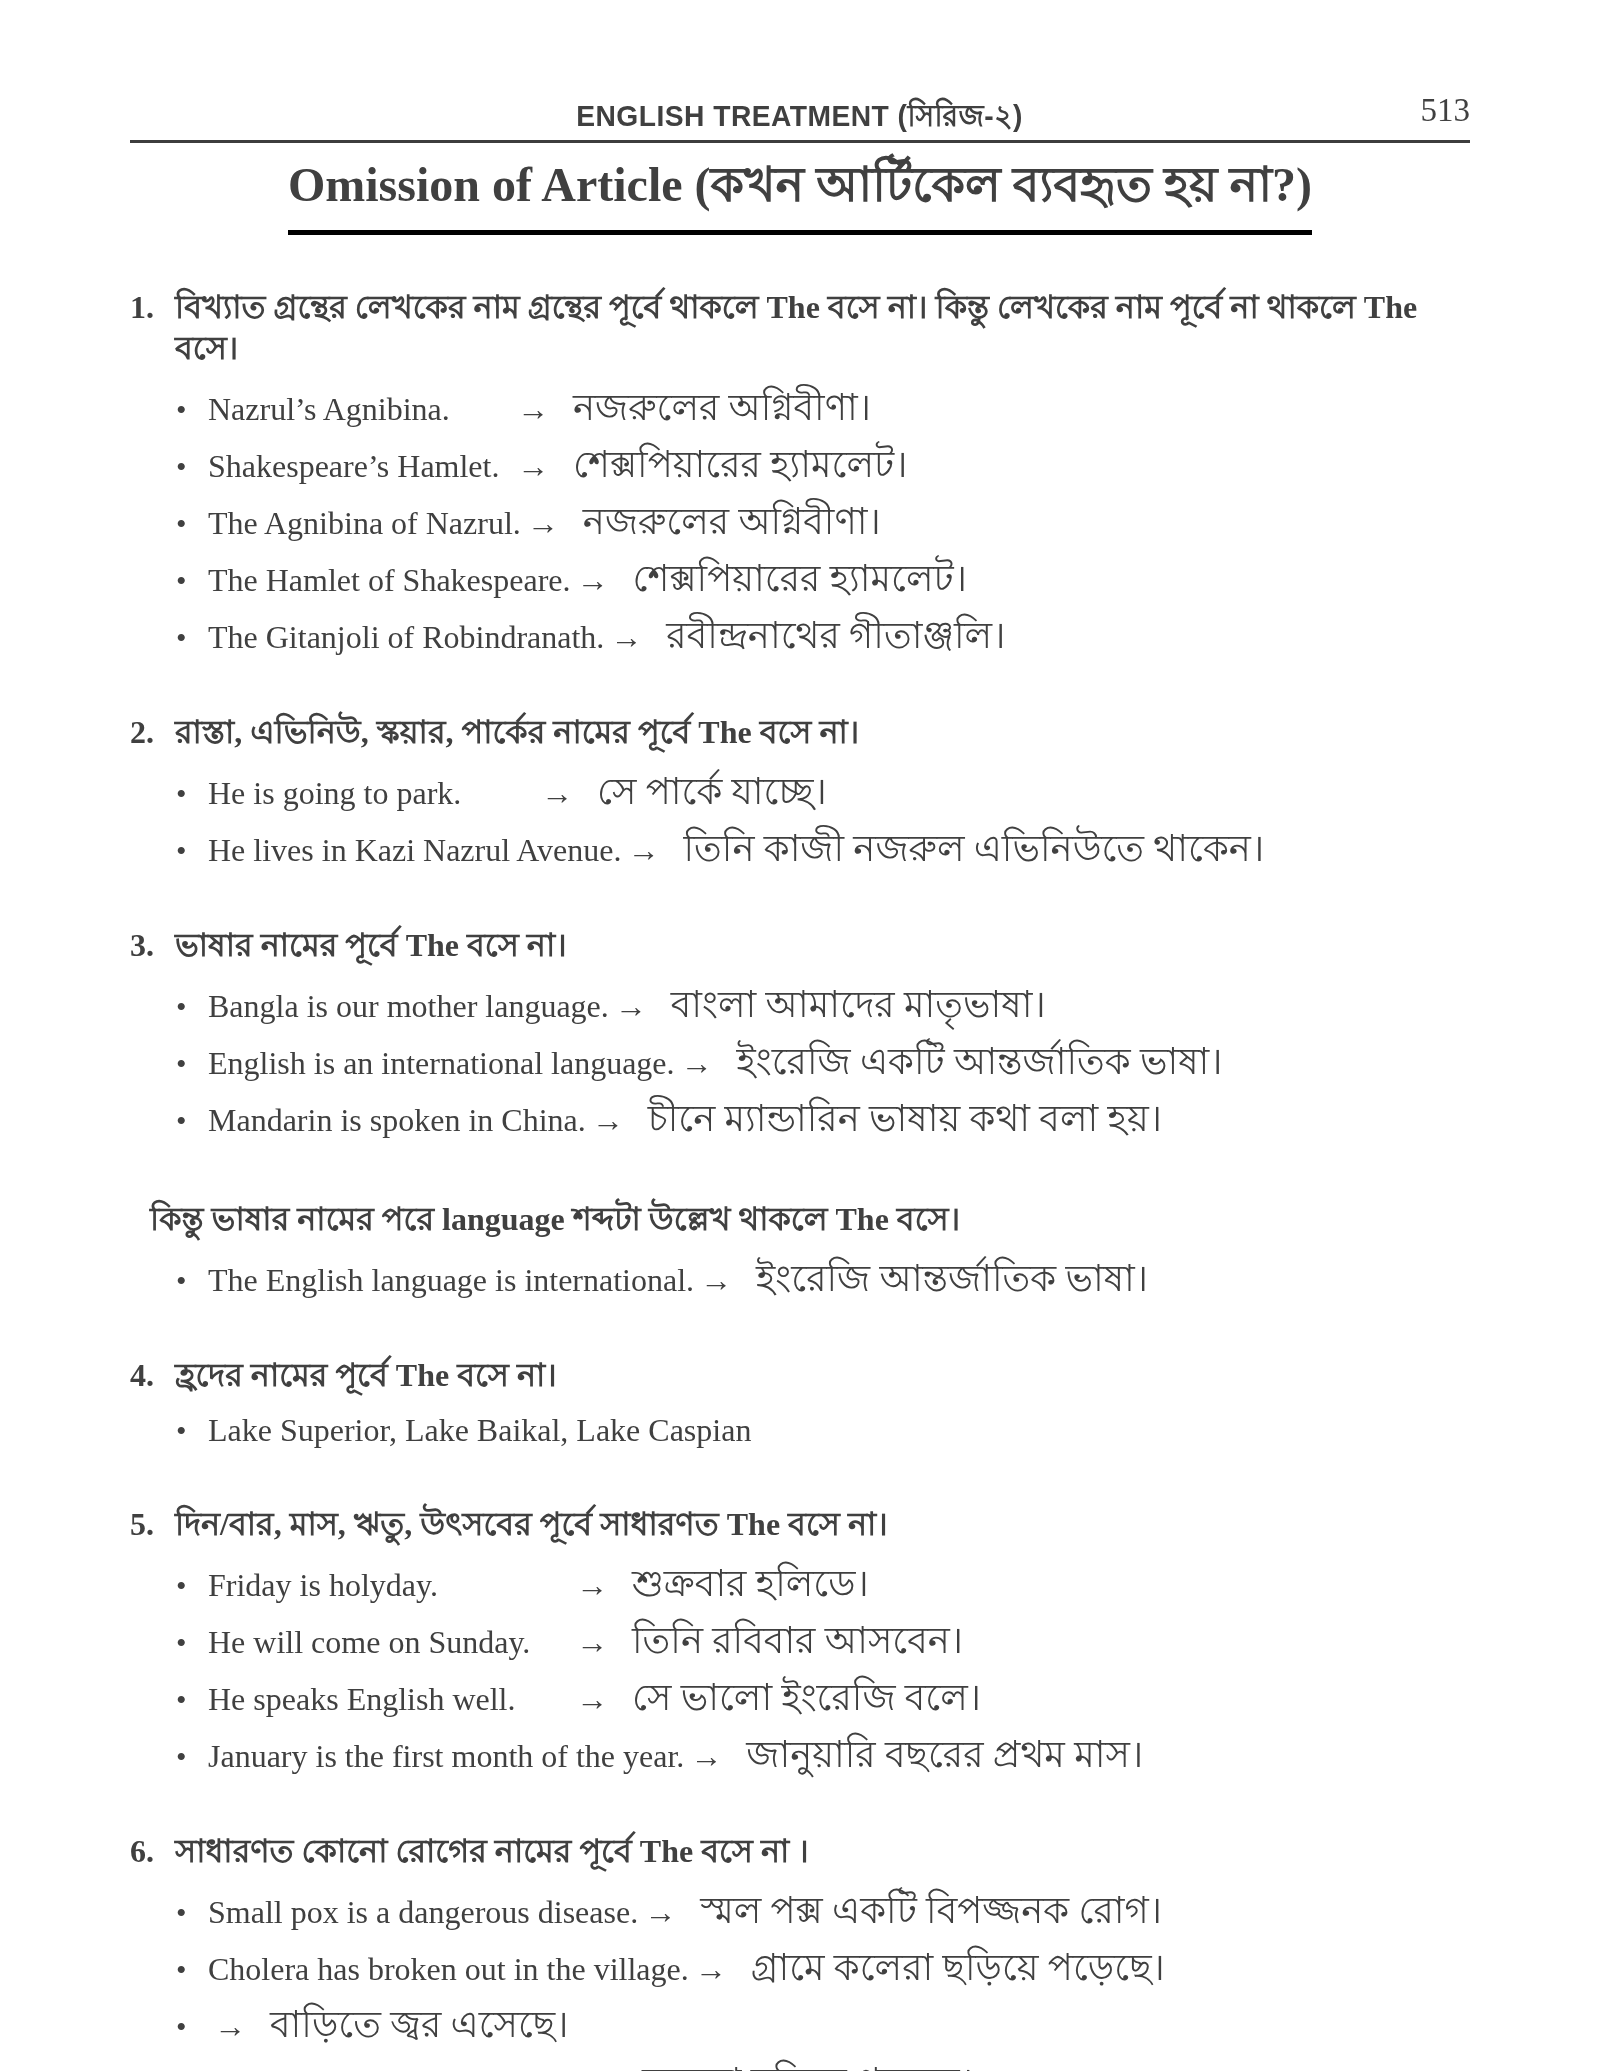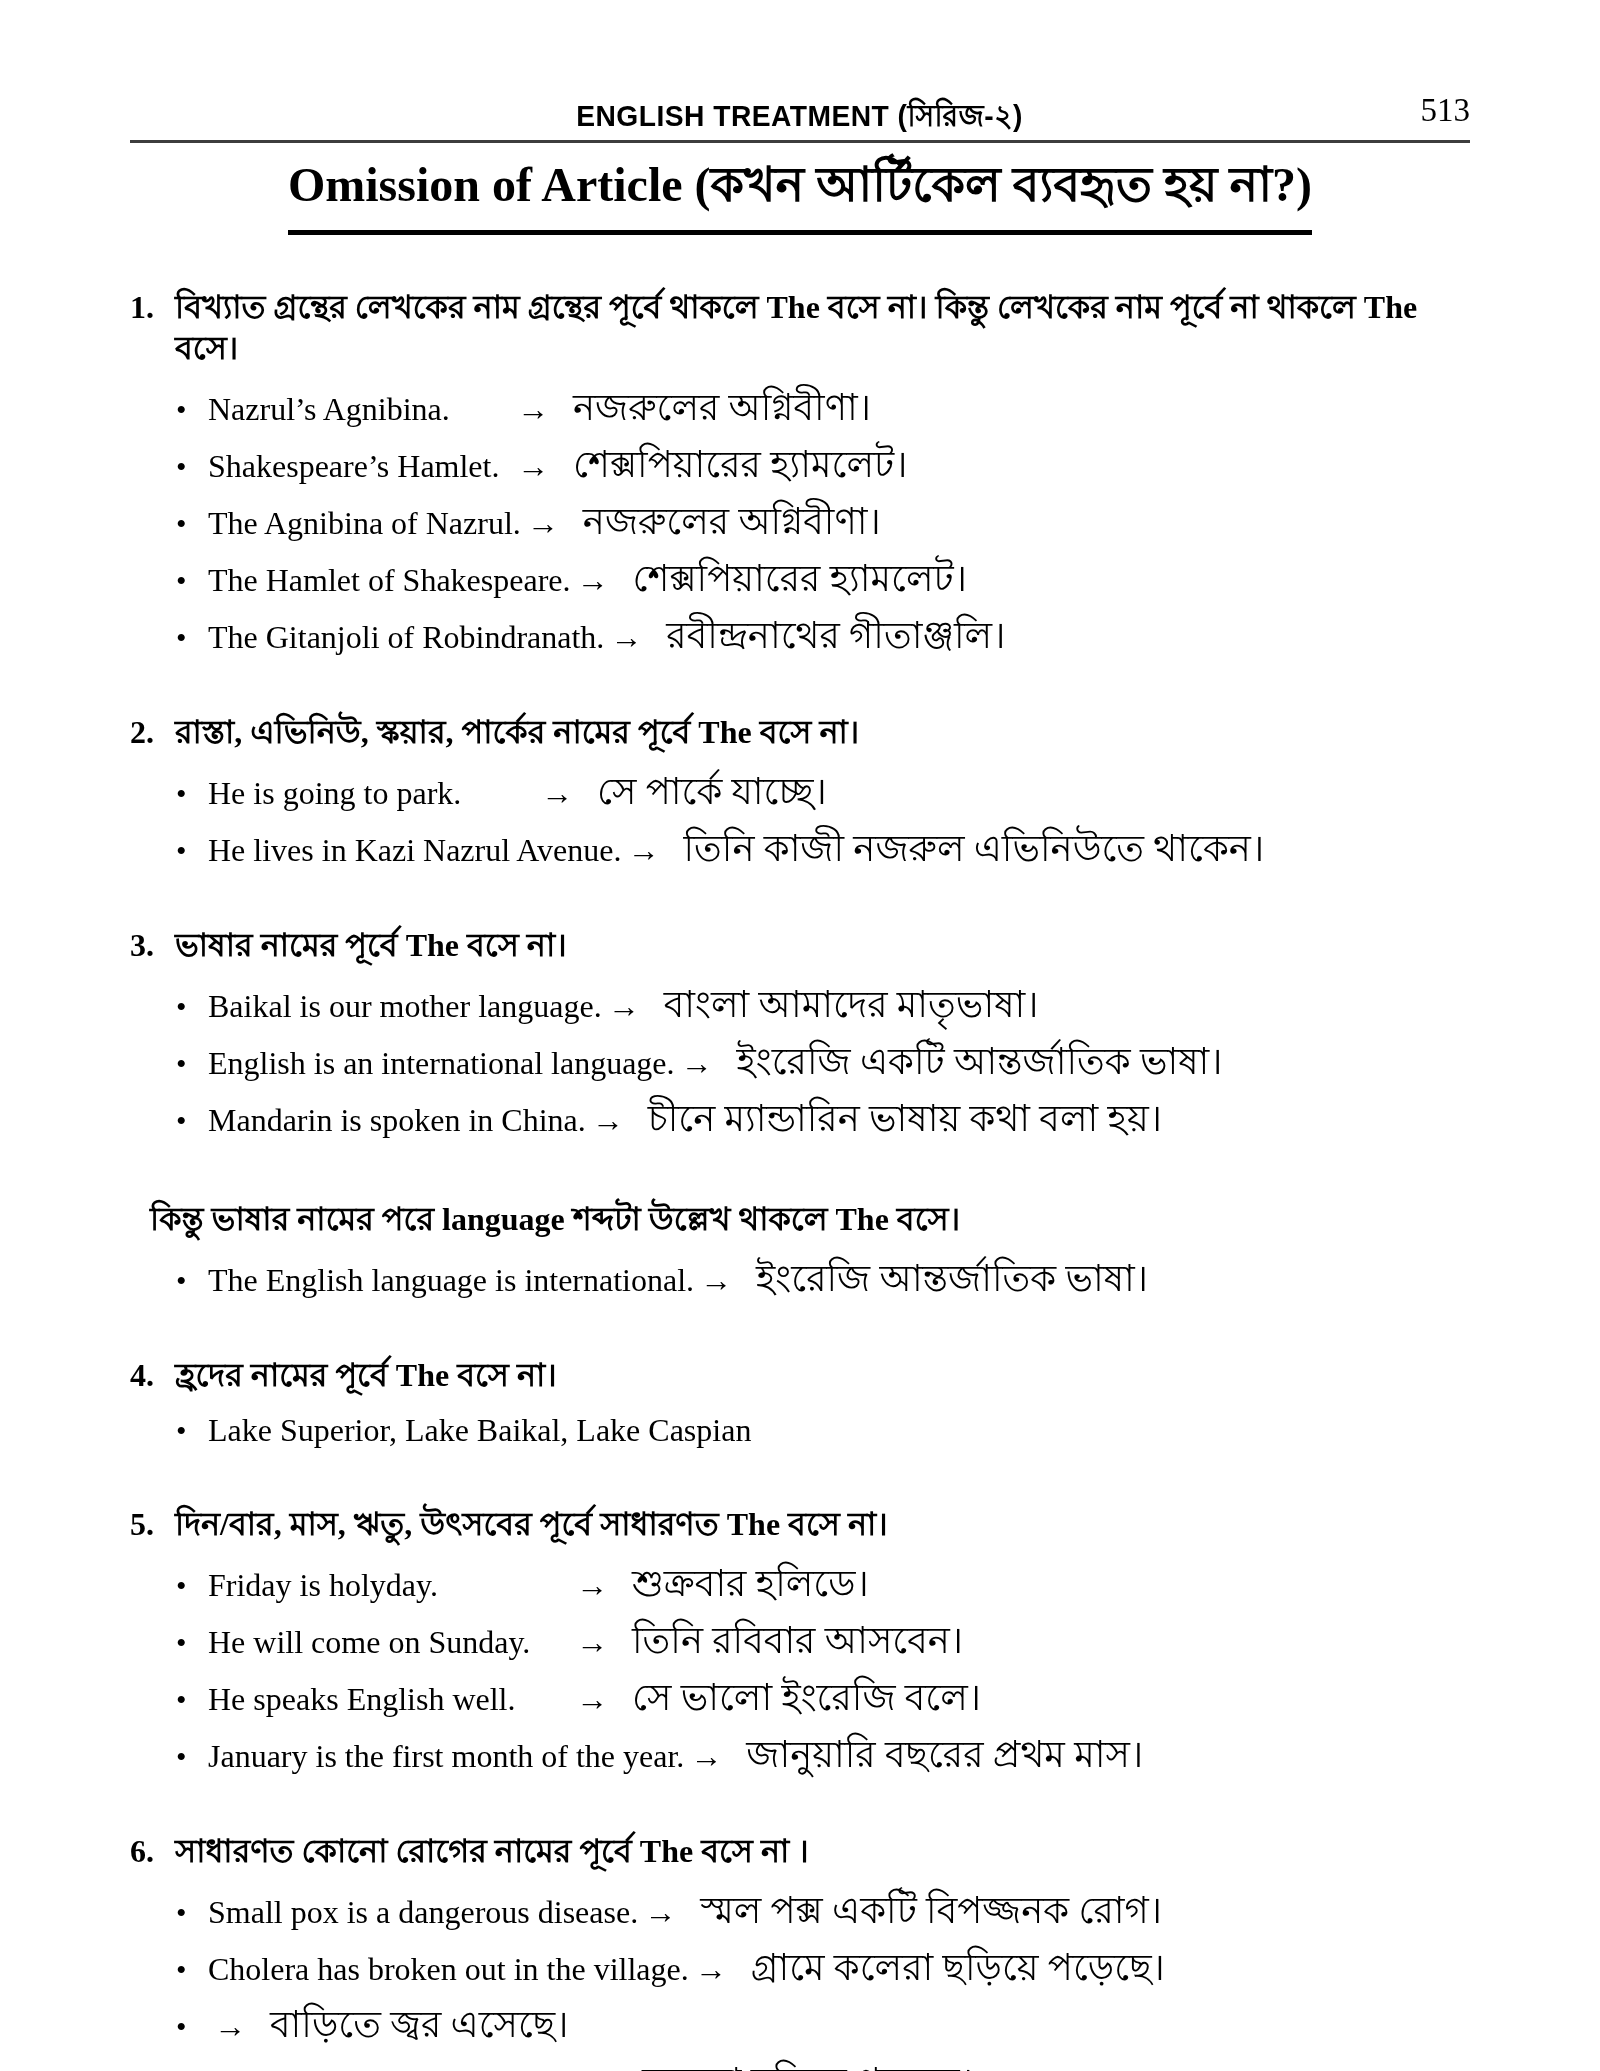--- a/index.html
+++ b/index.html
@@ -2,21 +2,21 @@
 <html lang="en"><head>
 <meta charset="utf-8">
 <style>
   html, body { margin: 0; padding: 0; background: #ffffff; }
   .page {
     position: relative;
     width: 1600px;
     height: 2071px;
     margin: 0 auto;
     background: #ffffff;
-    color: #000000;
+    color: #404040;
     box-sizing: border-box;
     padding: 92px 130px 0 130px;
     font-family: "Liberation Serif", serif;
   }
   .header {
     position: relative;
     text-align: center;
     height: 42px;
   }
   .header-title {
@@ -154,21 +154,21 @@
   </section>
 
   <section class="section">
     <div class="rule-line">
       <span class="rule-number">3.</span>
       <span class="rule-text"><span>ভাষার নামের পূর্বে </span><span class="latin-bold">The</span><span> বসে না।</span></span>
     </div>
     <div class="examples">
       <div class="example">
         <span class="bullet">•</span>
-        <span class="en w360">Baikal is our mother language.</span>
+        <span class="en w360">Bangla is our mother language.</span>
         <span class="arrow">→</span>
         <span class="bn">বাংলা আমাদের মাতৃভাষা।</span>
       </div>
       <div class="example">
         <span class="bullet">•</span>
         <span class="en w360">English is an international language.</span>
         <span class="arrow">→</span>
         <span class="bn">ইংরেজি একটি আন্তর্জাতিক ভাষা।</span>
       </div>
       <div class="example">

